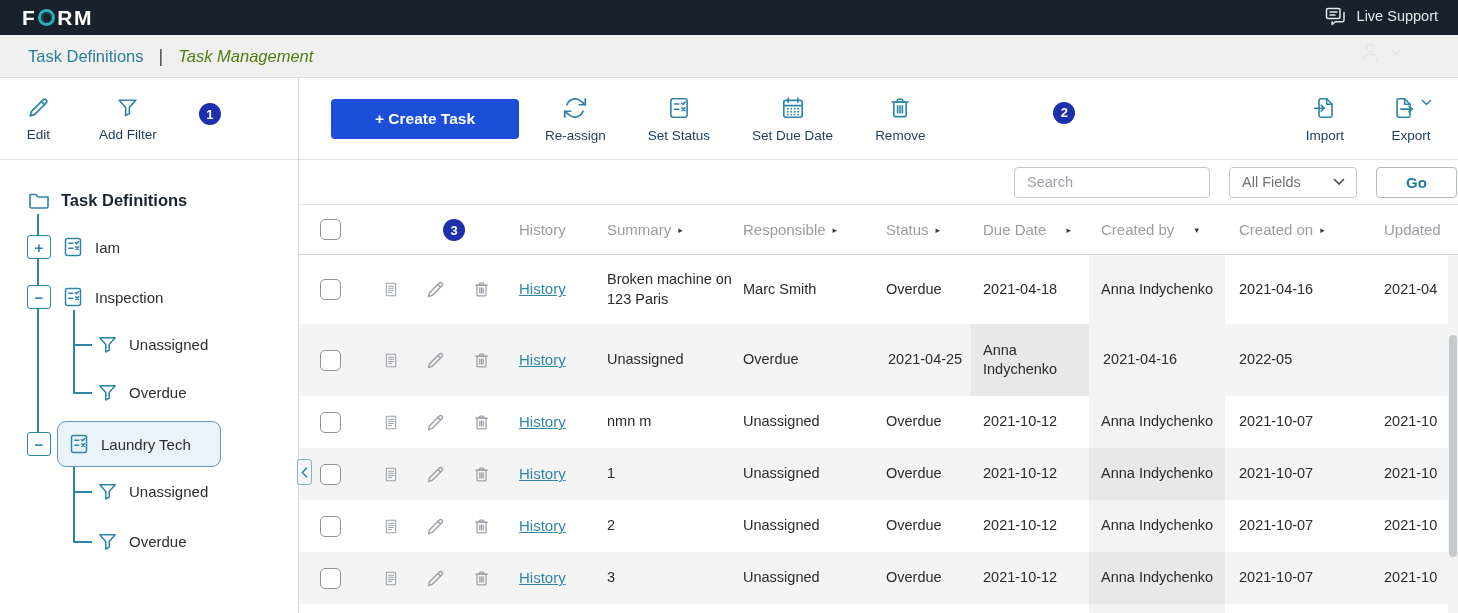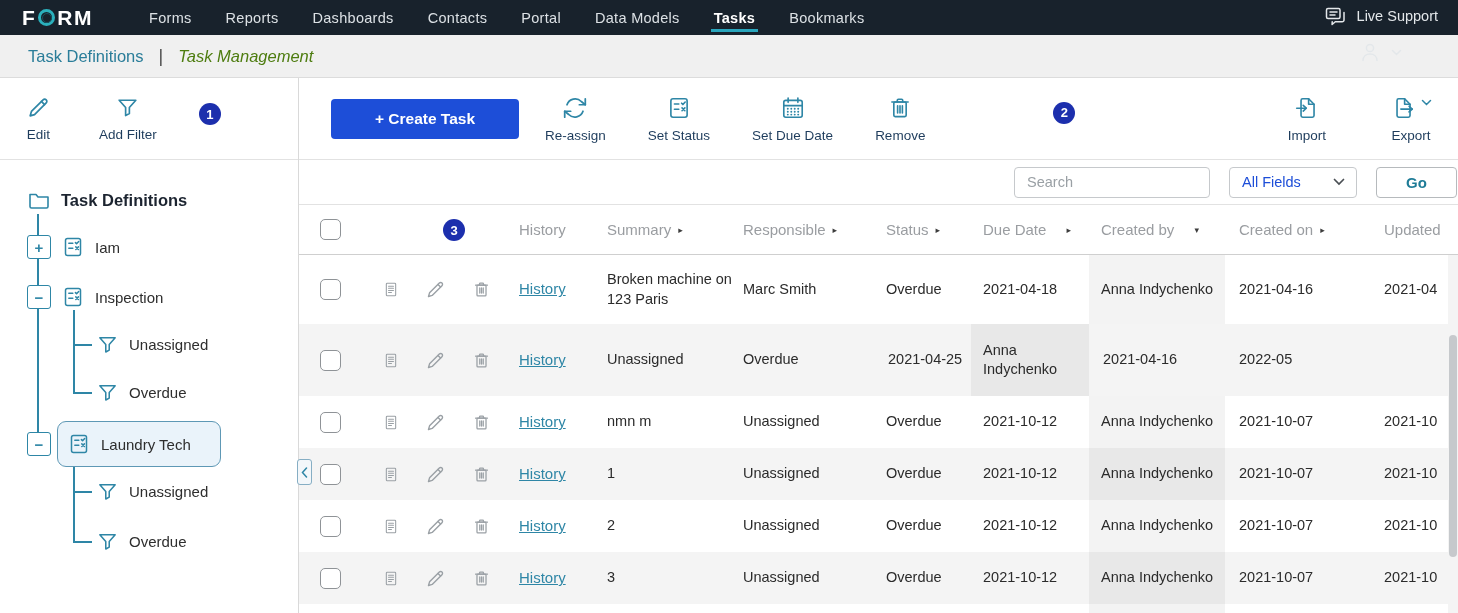--- a/index.html
+++ b/index.html
@@ -67,32 +67,32 @@
     font-size:12px; display:flex; align-items:center; justify-content:center; cursor:pointer; }
 
   
   .main-toolbar { height:82px; border-bottom:1px solid #e2e2e2; display:flex;
     align-items:center; padding:0 26px 0 32px; flex:none; }
   .create-btn { width:188px; height:40px; background:#1d4ed8; color:#fff; font-weight:bold;
     font-size:15.5px; border:none; border-radius:4px; cursor:pointer;
     font-family:"Liberation Sans", sans-serif; flex:none; }
   .actions { display:flex; gap:42px; margin-left:26px; }
   .main-toolbar .badge { margin-left:128px; margin-top:-12px; }
-  .right-tools { margin-left:auto; display:flex; gap:64px; }
+  .right-tools { margin-left:auto; display:flex; gap:46px; }
   .icon-row { display:flex; align-items:flex-start; gap:5px; }
 
   
   .search-row { height:45px; border-bottom:1px solid #e2e2e2; display:flex; flex:none;
     justify-content:flex-end; align-items:center; gap:19px; padding-right:1px; }
   .search-input { width:196px; height:31px; border:1px solid #c6c9cc; border-radius:4px;
     padding:0 12px; font-size:14.5px; color:#333; font-family:"Liberation Sans", sans-serif; }
   .search-input::placeholder { color:#9aa0a5; }
   .field-select { width:128px; height:31px; border:1px solid #c6c9cc; border-radius:4px;
     display:flex; align-items:center; justify-content:space-between; padding:0 11px 0 12px;
-    font-size:14.5px; color:#1d4ed8; cursor:pointer; background:#fff; }
+    font-size:14.5px; color:#737373; cursor:pointer; background:#fff; }
   .field-select svg { color:#4a4f54; }
   .go-btn { width:81px; height:31px; border:1px solid #b6babd; border-radius:4px; background:#fff;
     color:#1f7c97; font-weight:bold; font-size:15px; cursor:pointer;
     font-family:"Liberation Sans", sans-serif; }
 
   
   .grid { display:grid;
     grid-template-columns:64px 45px 45px 46px 98px 136px 143px 95px 118px 136px 145px 130px;
     align-items:center; }
   .thead { height:50px; flex:none; border-bottom:1px solid #cfcfcf; position:relative;
@@ -125,30 +125,20 @@
 </style>
 </head>
 <body>
 
 <div class="topbar">
   <div class="logo">
     <span>F</span>
     <span class="logo-ring"></span>
     <span>RM</span>
   </div>
-  <div class="nav">
-      <span class="nav-item">Forms</span>
-      <span class="nav-item">Reports</span>
-      <span class="nav-item">Dashboards</span>
-      <span class="nav-item">Contacts</span>
-      <span class="nav-item">Portal</span>
-      <span class="nav-item">Data Models</span>
-      <span class="nav-item active">Tasks</span>
-      <span class="nav-item">Bookmarks</span>
-    </div>
   <div class="topbar-right">
     <div class="tb-group">
       <span class="help-circle"></span>
       <span>Help</span>
     </div>
     <div class="tb-group">
       <span>
         <svg width="25" height="24" viewBox="0 0 24 24" fill="none" stroke="currentColor" stroke-width="1.5" stroke-linecap="round" stroke-linejoin="round">
           <rect x="3" y="4.5" width="13.5" height="10" rx="1.5"></rect>
           <path d="M6.5 8h7M6.5 11h5"></path>

